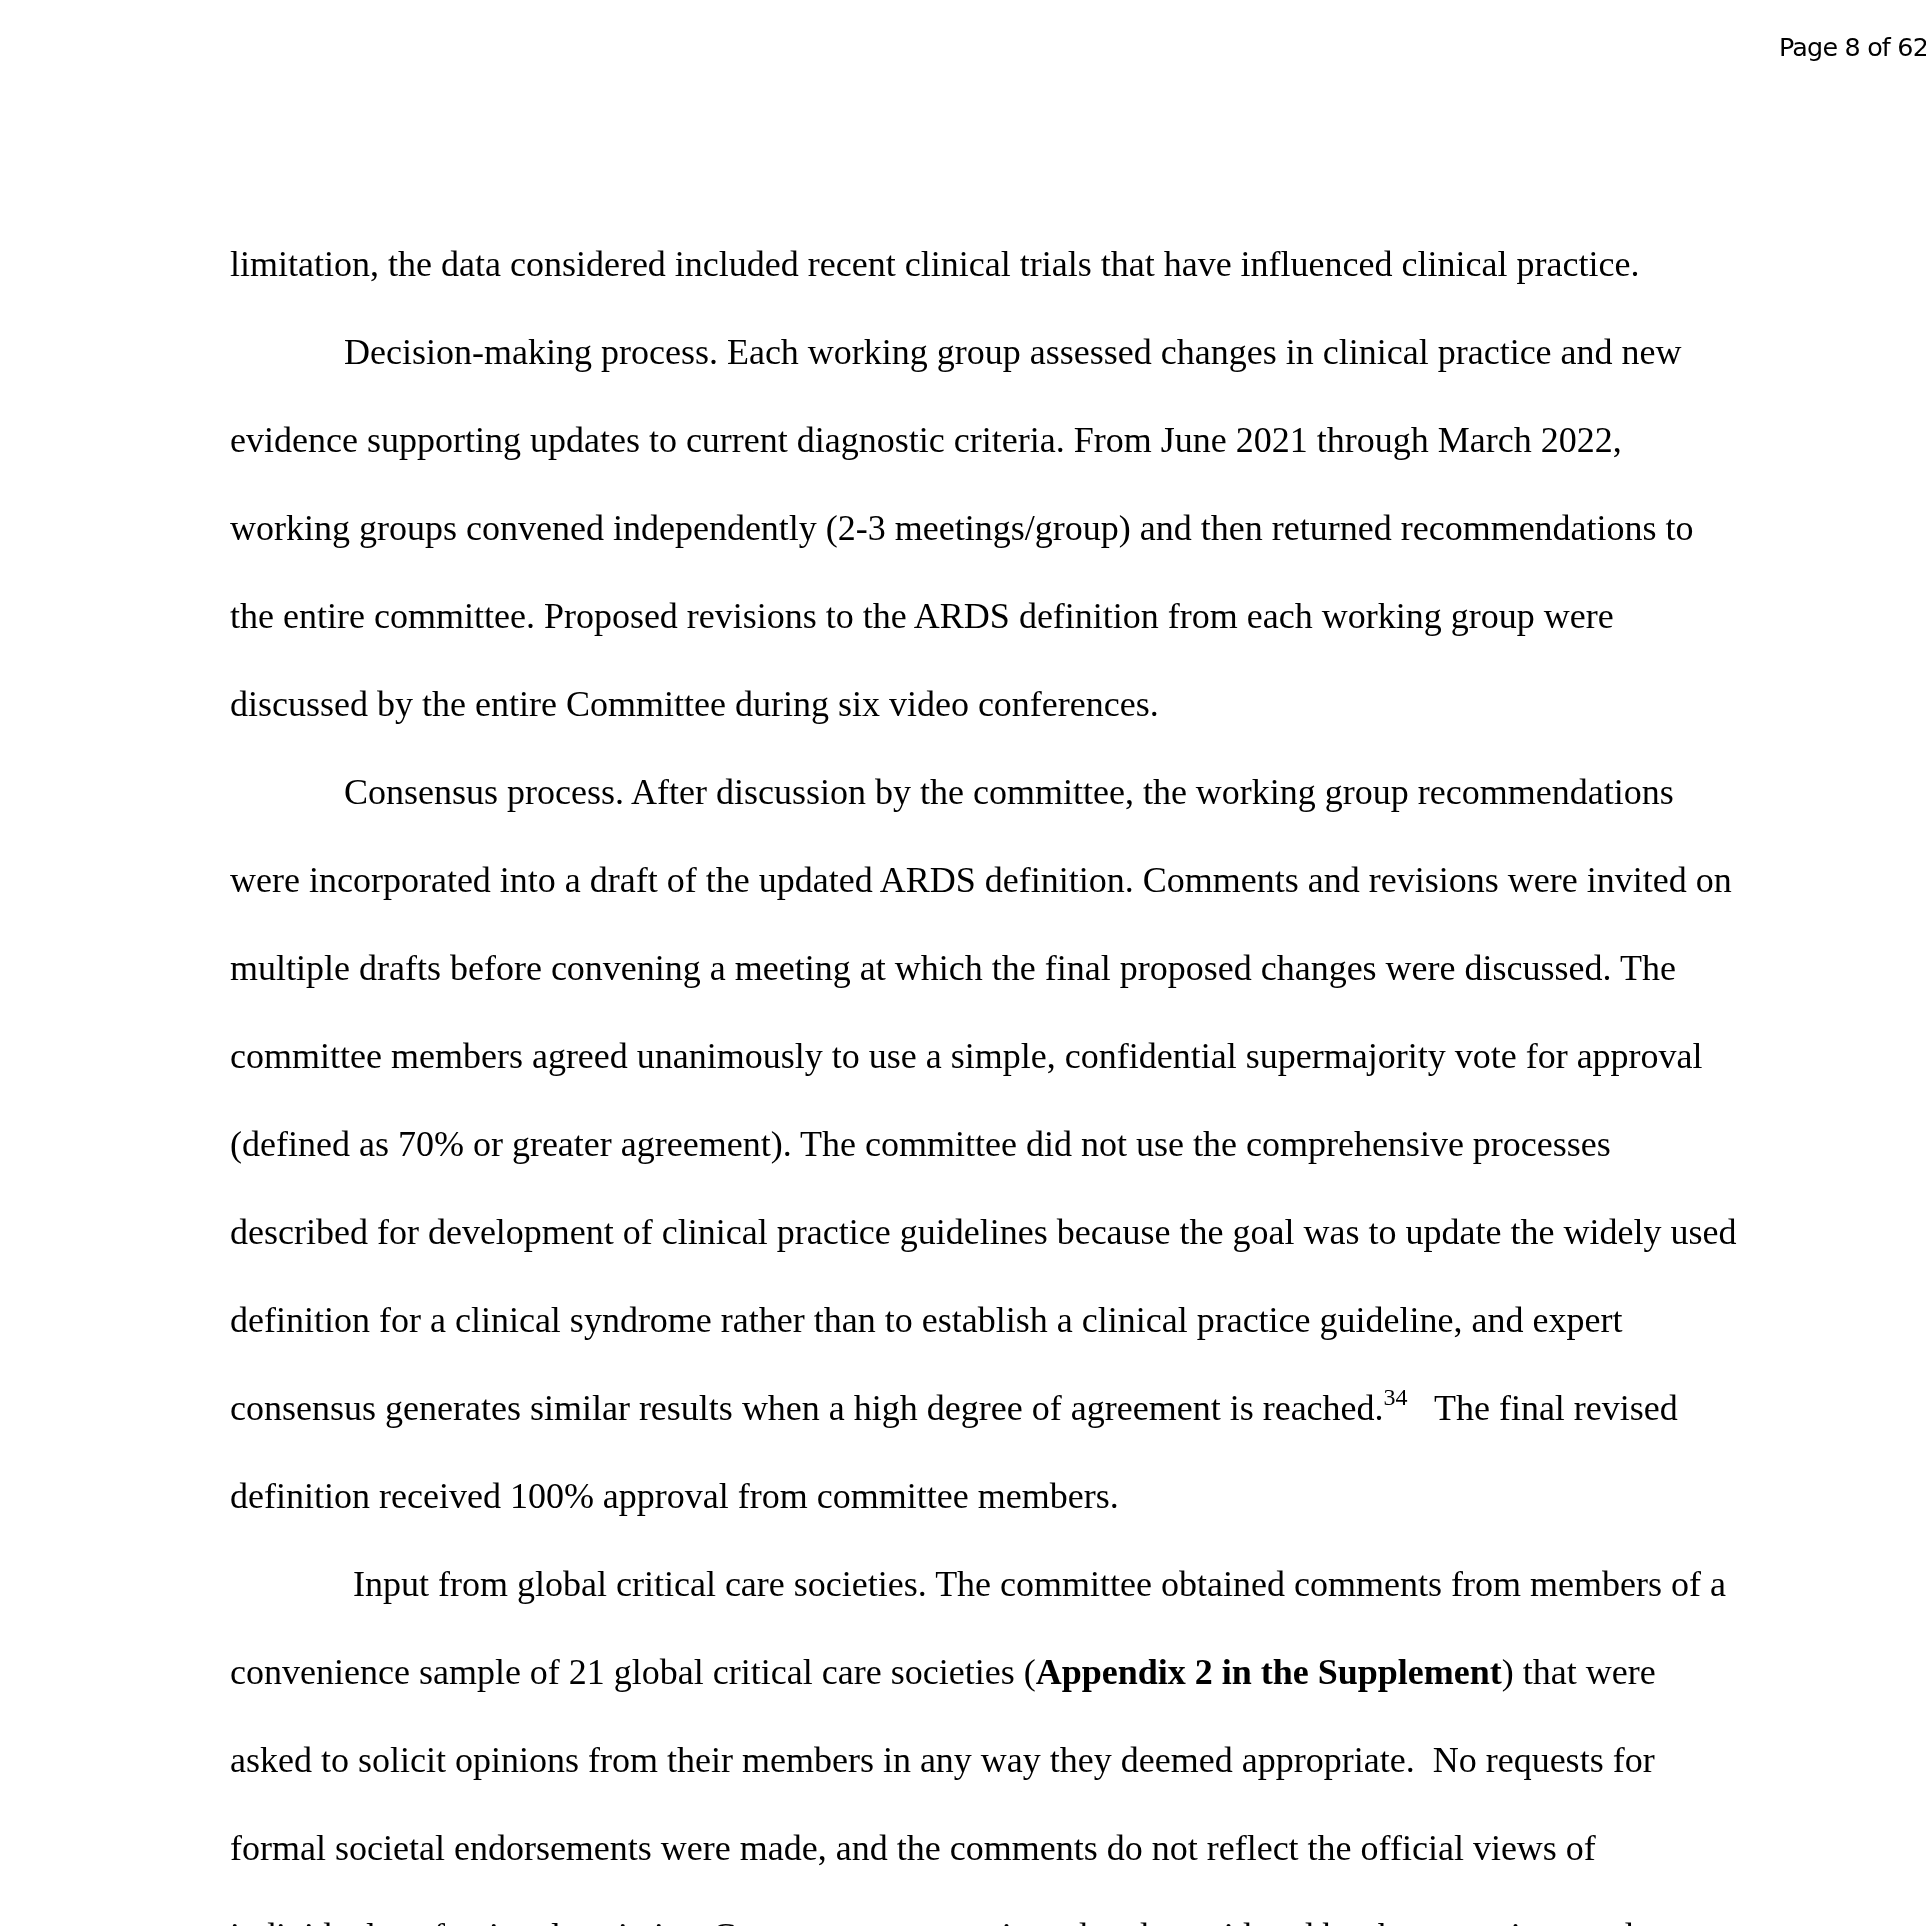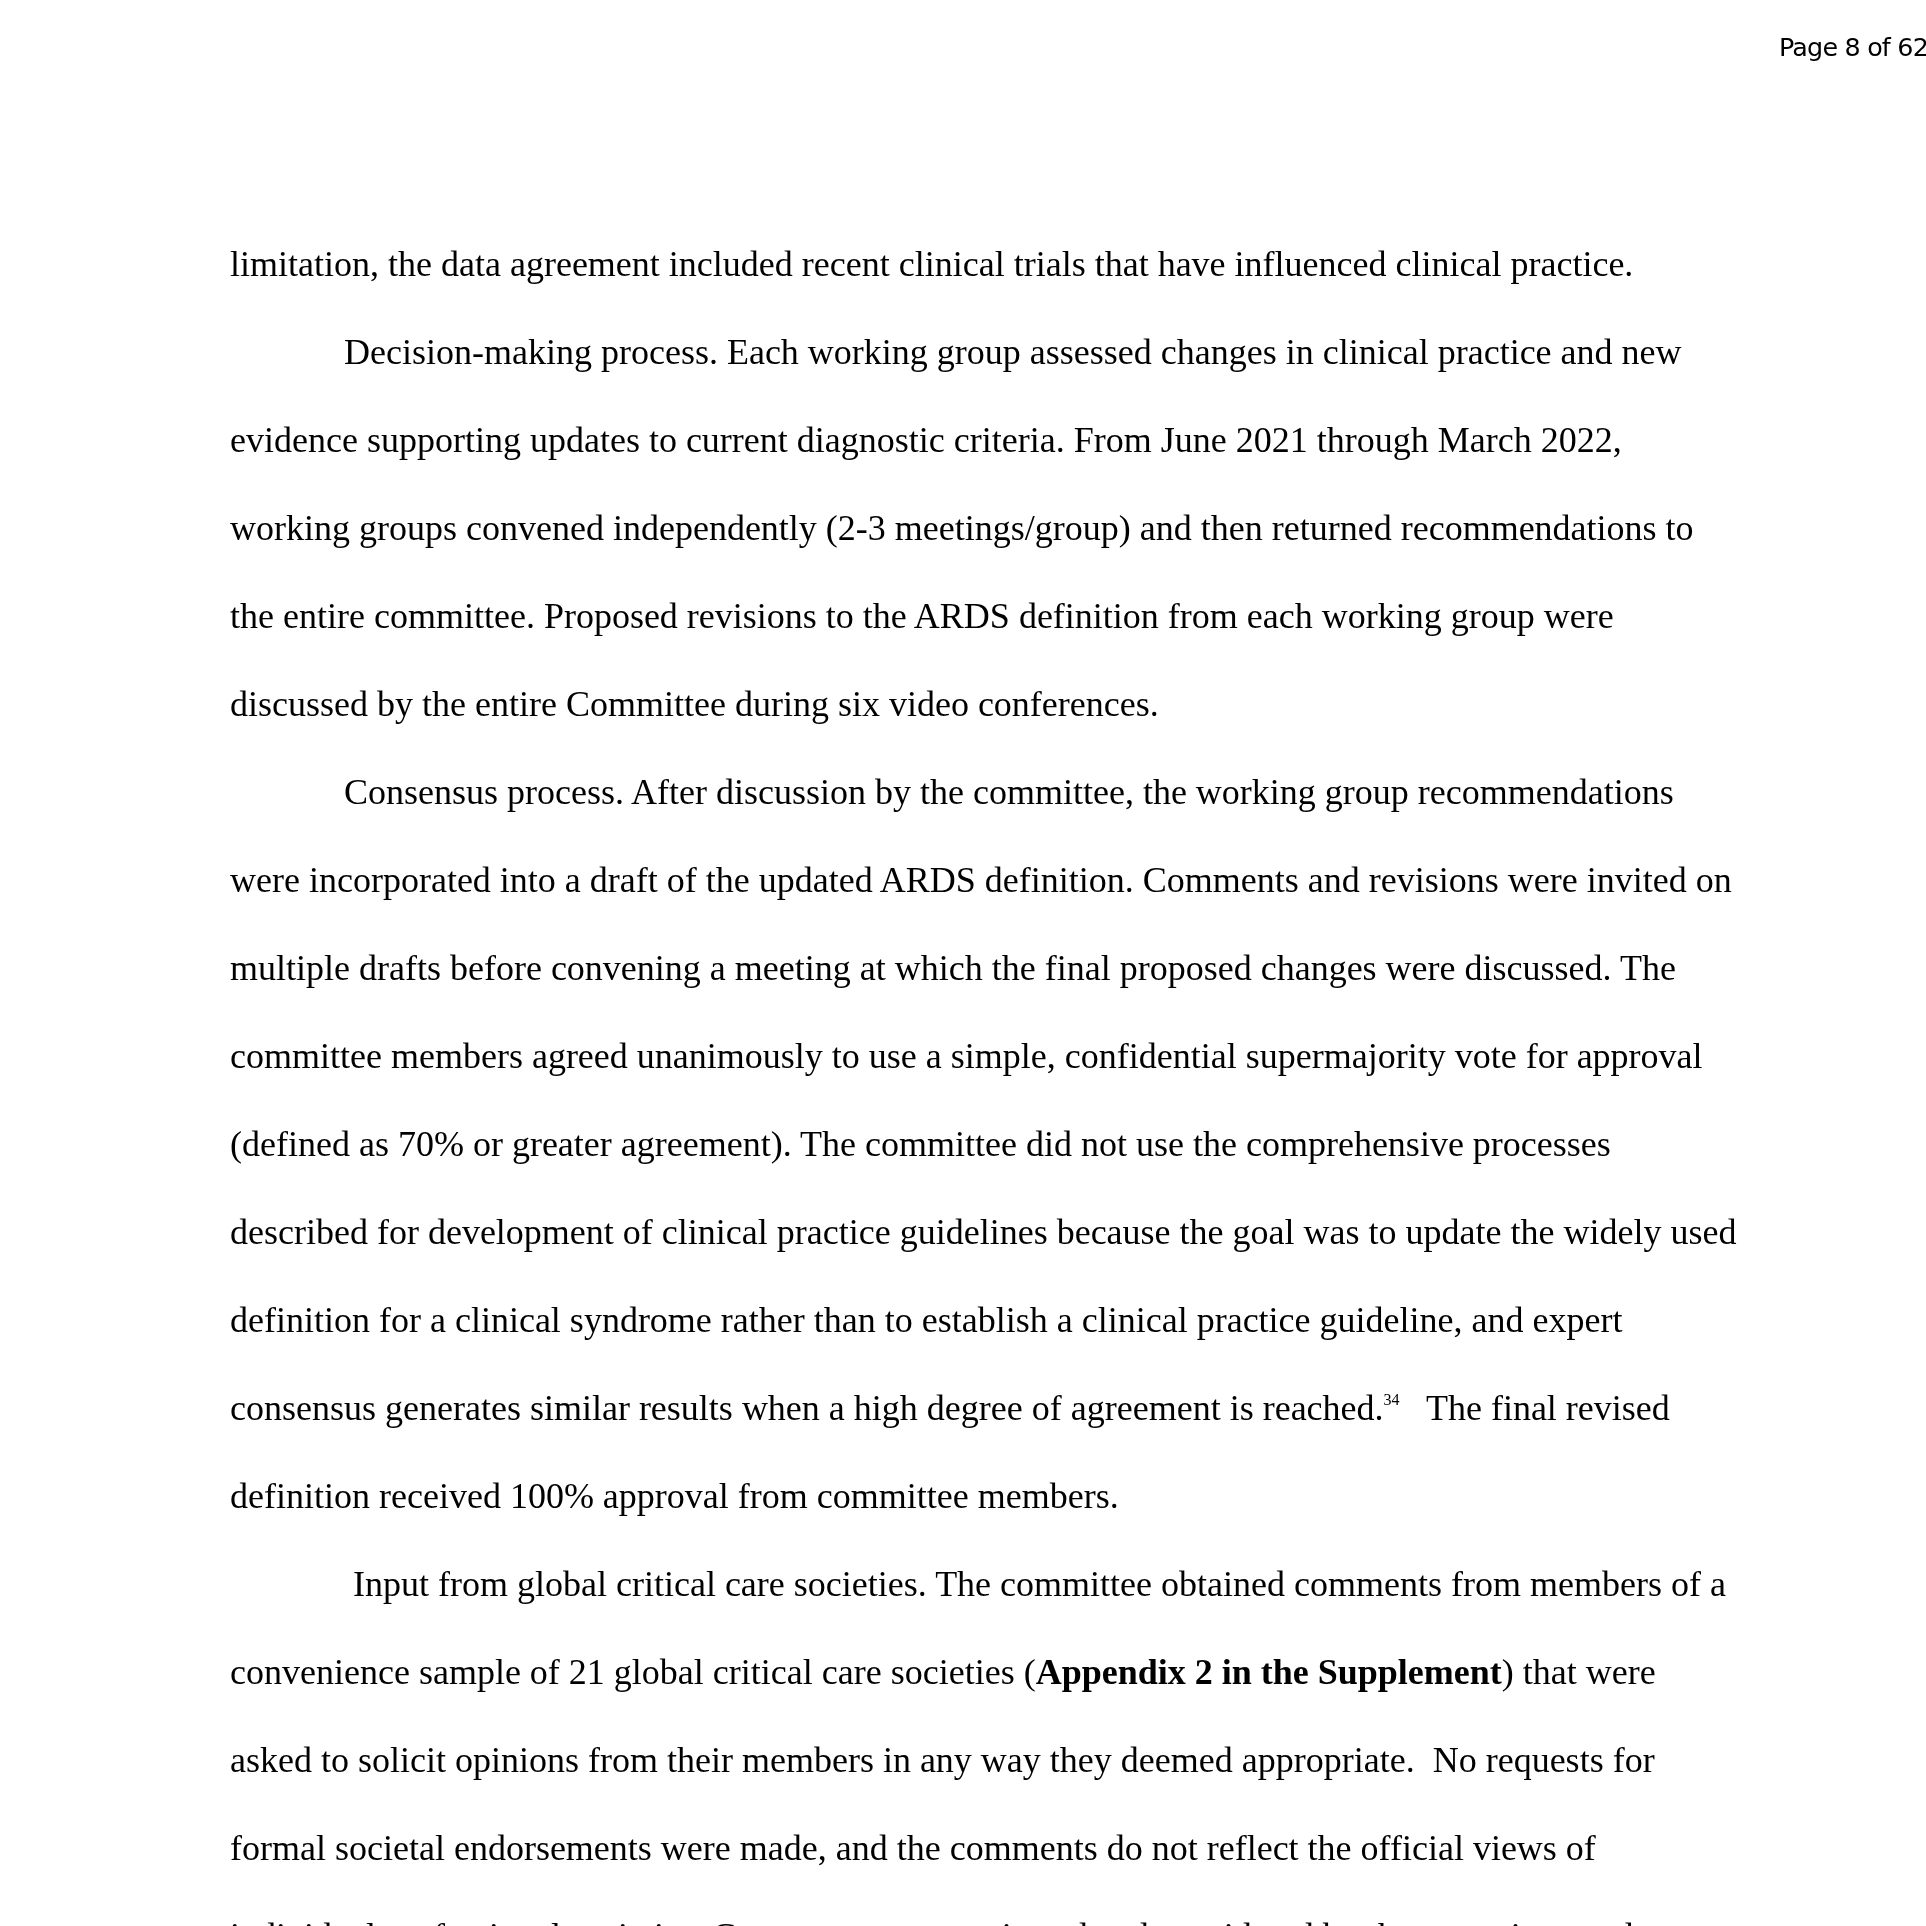--- a/index.html
+++ b/index.html
@@ -44,33 +44,33 @@
     }
     .u {
       text-decoration-thickness: 1.9px;
       text-underline-offset: 5.4px;
     }
     .b {
       font-weight: bold;
       font-family: Liberation Serif, serif;
     }
     sup {
-      font-size: 16px;
+      font-size: 24px;
       line-height: 0;
       vertical-align: 14.6px;
     }
   </style>
 </head>
 <body>
 
 <div class="page-number">Page 8 of 62</div>
 
 <div class="body-text">
   <p>
-    <span>limitation, the data agreement included recent clinical trials that have influenced clinical practice.</span>
+    <span>limitation, the data considered included recent clinical trials that have influenced clinical practice.</span>
   </p>
 
   <p class="indent">
     <span class="u">Decision-making process</span><span>. Each working group assessed changes in clinical practice and new evidence supporting updates to current diagnostic criteria. From June 2021 through March 2022, working groups convened independently (2-3 meetings/group) and then returned recommendations to the entire committee. Proposed revisions to the ARDS definition from each working group were discussed by the entire Committee during six video conferences.</span>
   </p>
 
   <p class="indent">
     <span class="u">Consensus process</span><span>. After discussion by the committee, the working group recommendations were incorporated into a draft of the updated ARDS definition. Comments and revisions were invited on multiple drafts before convening a meeting at which the final proposed changes were discussed. The committee members agreed unanimously to use a simple, confidential supermajority vote for approval (defined as 70% or greater agreement). The committee did not use the comprehensive processes described for development of clinical practice guidelines because the goal was to update the widely used definition for a clinical syndrome rather than to establish a clinical practice guideline, and expert consensus generates similar results when a high degree of agreement is reached.</span><sup>34</sup><span>&nbsp;&nbsp; The final revised definition received 100% approval from committee members.</span>
   </p>
 

